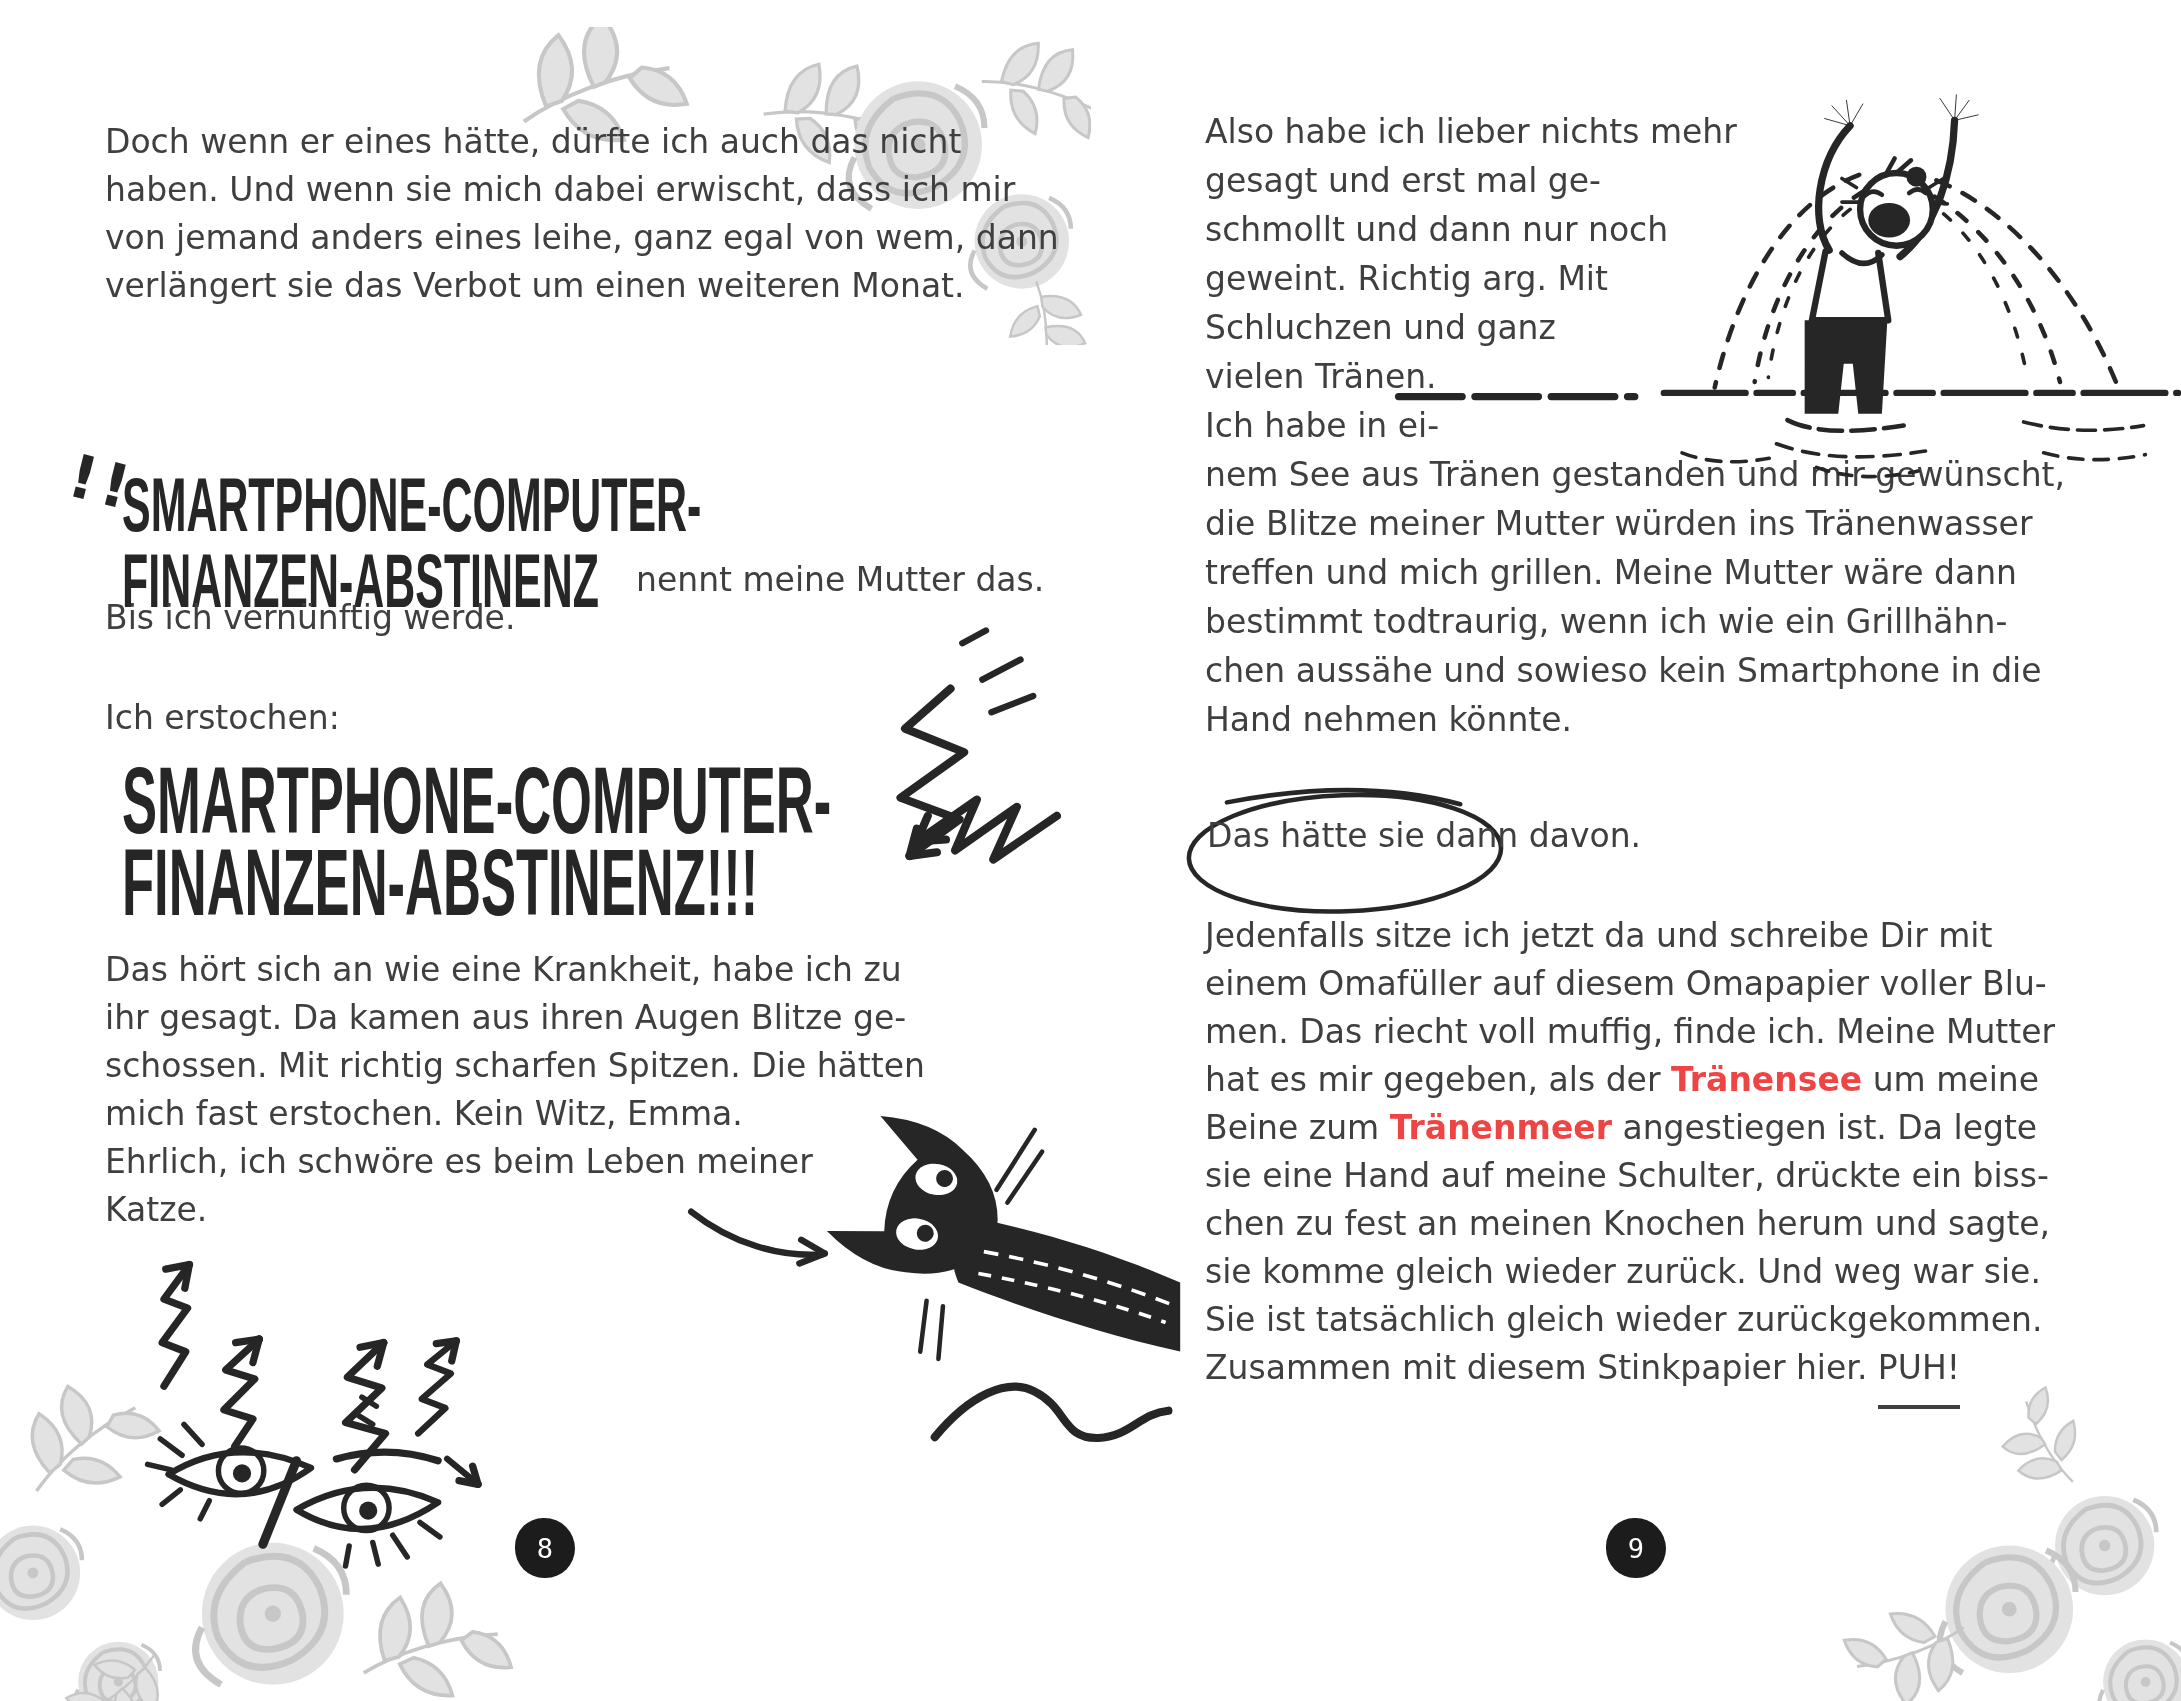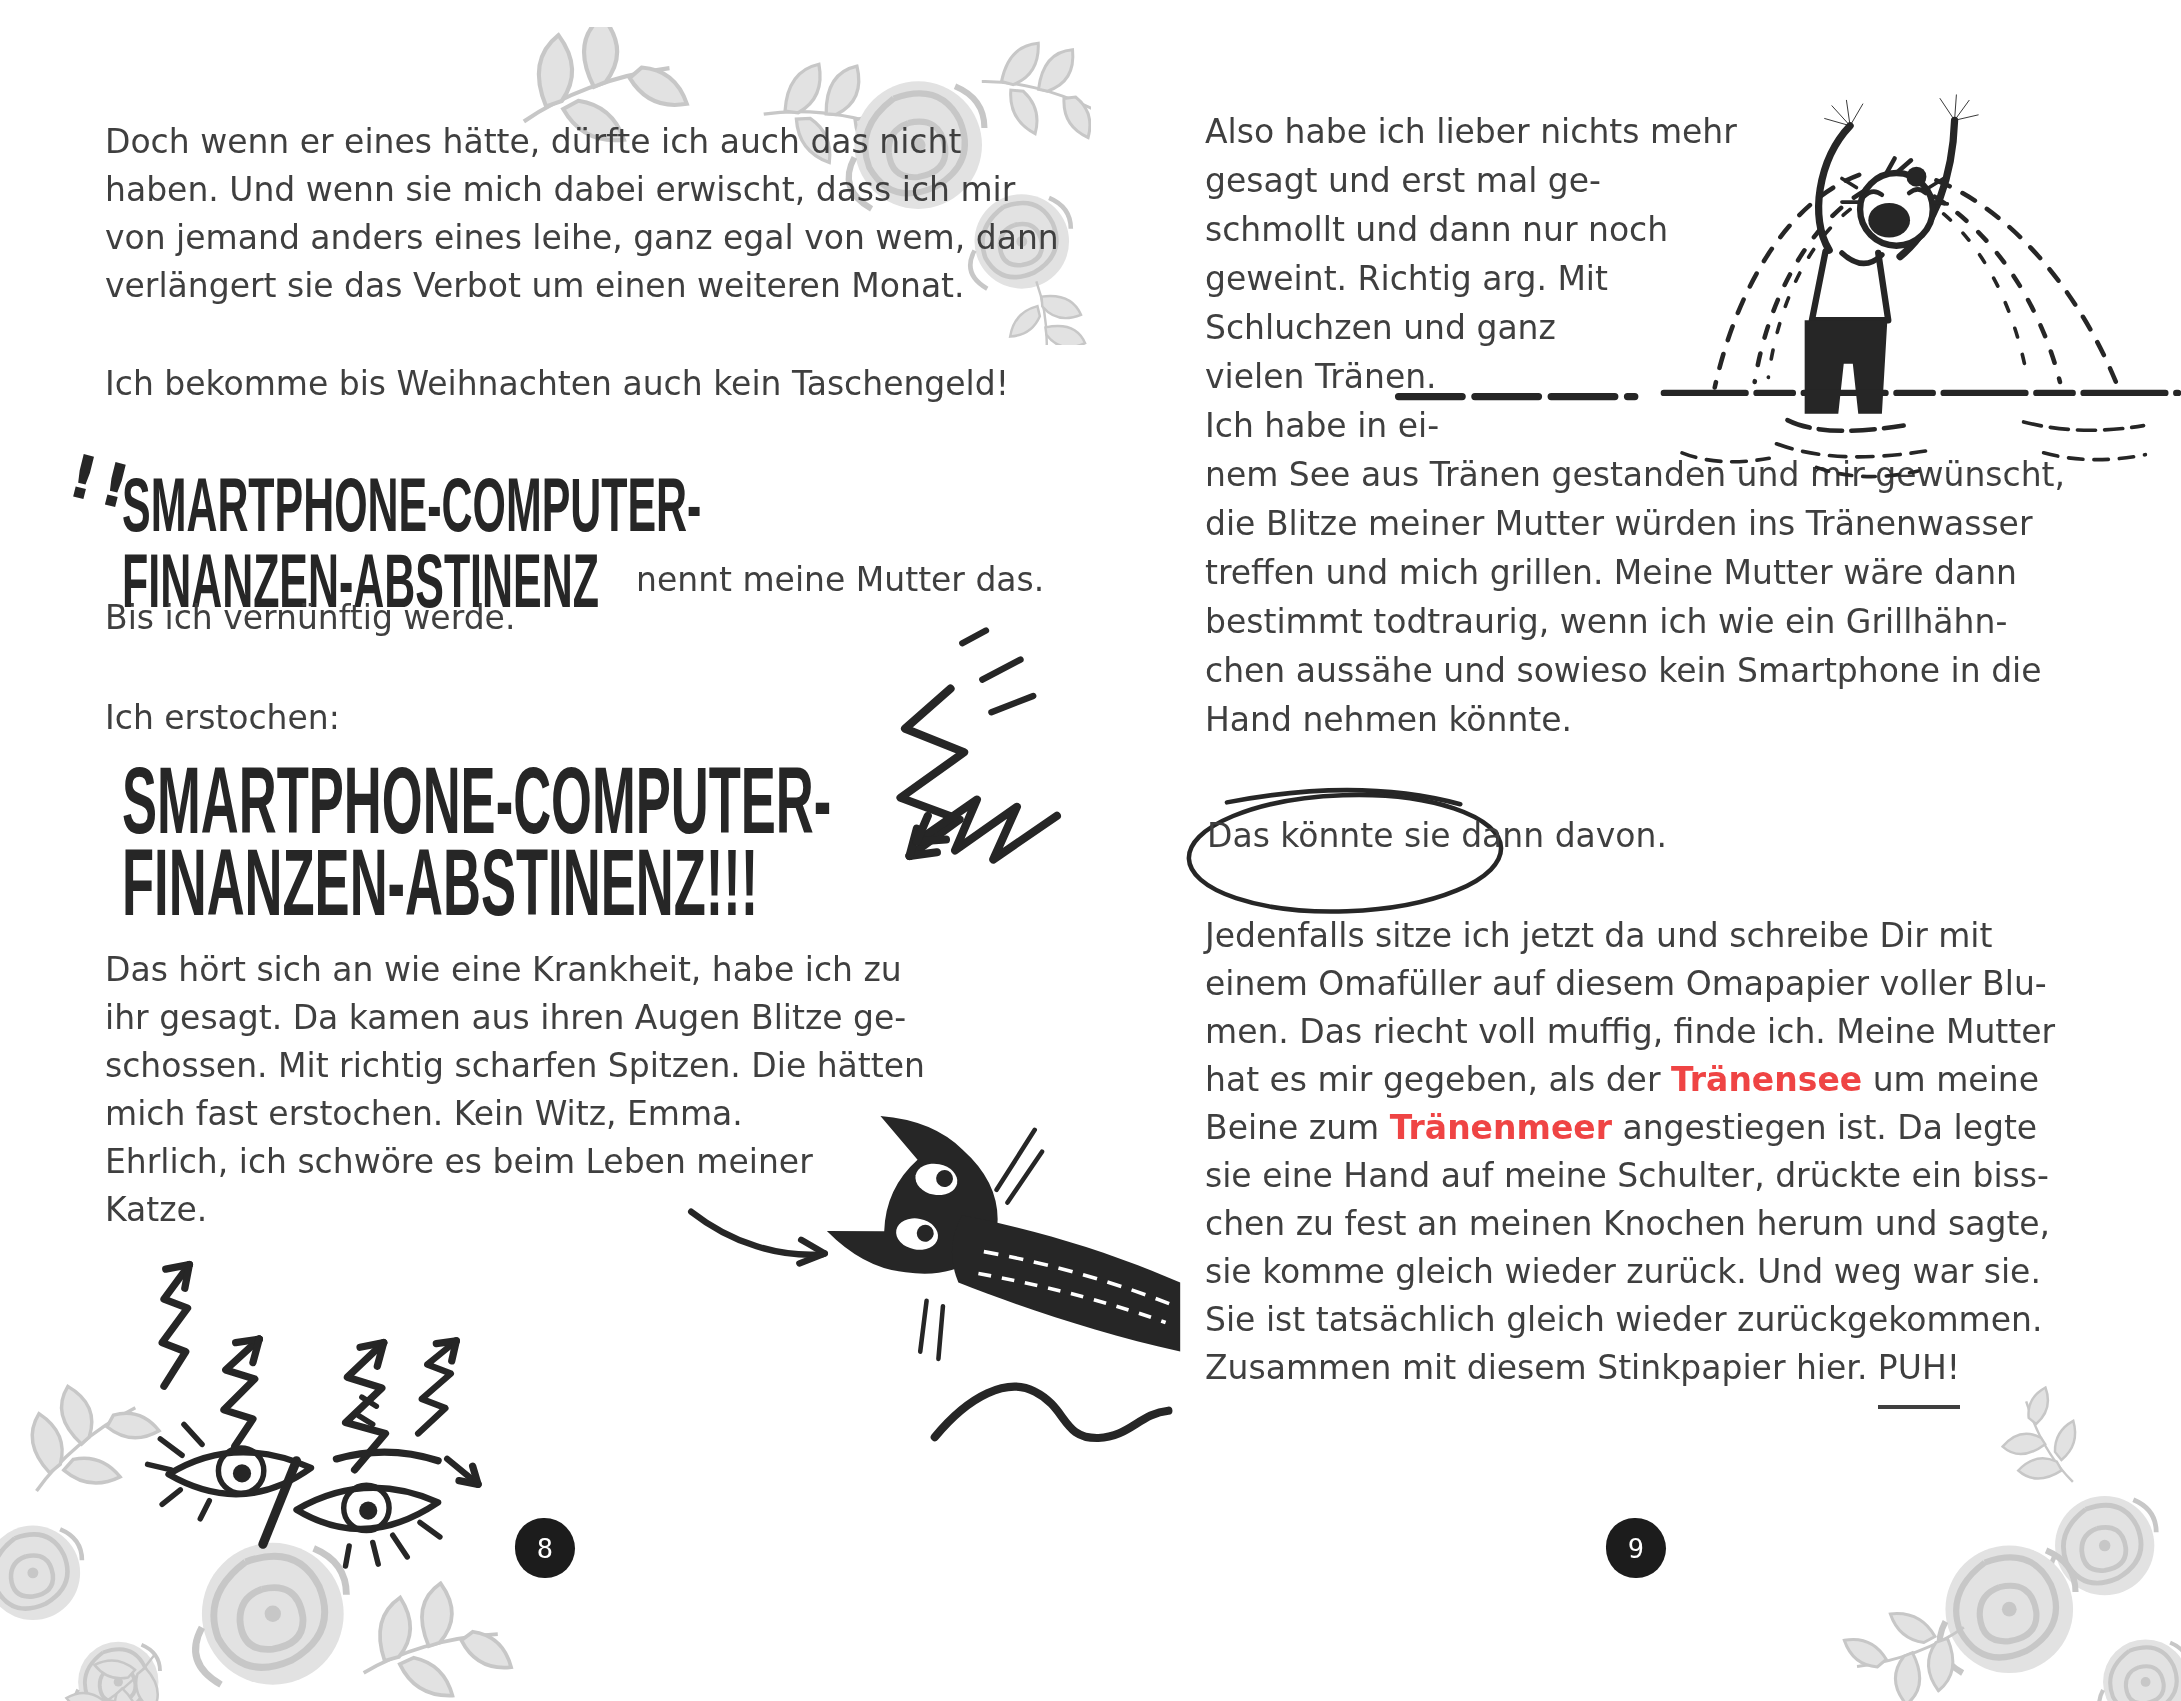--- a/index.html
+++ b/index.html
@@ -72,21 +72,20 @@
   <use href="#rose-proto" transform="translate(355,180) scale(1.05)"></use>
   <use href="#rose-proto" transform="translate(250,250) scale(1.35)"></use>
   <use href="#branch-proto" transform="translate(200,270) rotate(170) scale(1.1)"></use>
   <use href="#rose-proto" transform="translate(400,330) scale(0.9)"></use>
 </svg>
 
 <div class="abs" style="left:0;top:0;width:1091px;height:1701px;">
 
   <div class="abs hand" style="left:105px;top:118px"><div class="tline"><span>Doch wenn er eines hätte, dürfte ich auch das nicht</span></div><div class="tline"><span>haben. Und wenn sie mich dabei erwischt, dass ich mir</span></div><div class="tline"><span>von jemand anders eines leihe, ganz egal von wem, dann</span></div><div class="tline"><span>verlängert sie das Verbot um einen weiteren Monat.</span></div></div>
 
-  <div class="abs hand" style="left:105px;top:360px"><div class="tline"><span>Ich bekomme bis Weihnachten auch kein Taschengeld!</span></div></div>
 
   <div class="abs excl" style="left:69px;top:447px">!!</div>
 
   <div class="abs headline h-small" style="left:122px;top:460px">SMARTPHONE-COMPUTER-</div>
   <div class="abs headline h-small" style="left:122px;top:536px">FINANZEN-ABSTINENZ</div>
   <div class="abs hand" style="left:636px;top:560px">nennt meine Mutter das.</div>
   <div class="abs hand" style="left:105px;top:598px">Bis ich vernünftig werde.</div>
 
   <div class="abs hand" style="left:105px;top:698px">Ich erstochen:</div>
 
@@ -171,21 +170,21 @@
 </div>
 
 <div class="abs" style="left:1091px;top:0;width:1091px;height:1325px;">
 
   <div class="abs hand lh54" style="left:114px;top:107px"><div class="tline"><span>Also habe ich lieber nichts mehr</span></div><div class="tline"><span>gesagt und erst mal ge-</span></div><div class="tline"><span>schmollt und dann nur noch</span></div><div class="tline"><span>geweint. Richtig arg. Mit</span></div><div class="tline"><span>Schluchzen und ganz</span></div><div class="tline"><span>vielen Tränen.</span></div><div class="tline"><span>Ich habe in ei-</span></div><div class="tline"><span>nem See aus Tränen gestanden und mir gewünscht,</span></div><div class="tline"><span>die Blitze meiner Mutter würden ins Tränenwasser</span></div><div class="tline"><span>treffen und mich grillen. Meine Mutter wäre dann</span></div><div class="tline"><span>bestimmt todtraurig, wenn ich wie ein Grillhähn-</span></div><div class="tline"><span>chen aussähe und sowieso kein Smartphone in die</span></div><div class="tline"><span>Hand nehmen könnte.</span></div></div>
 
   <svg class="abs doodle" style="left:86px;top:773px" width="345" height="155" viewBox="0 0 380 170" fill="none" stroke="var(--c-ink)" stroke-width="5" stroke-linecap="round">
     <ellipse cx="185" cy="88" rx="172" ry="64" transform="rotate(-2 185 88)"></ellipse>
     <path d="M55 32 Q200 4 312 34"></path>
   </svg>
-  <div class="abs hand" style="left:116px;top:816px">Das könnte sie dann davon.</div>
+  <div class="abs hand" style="left:116px;top:816px">Das hätte sie dann davon.</div>
 
   <div class="abs hand" style="left:114px;top:912px"><div class="tline"><span>Jedenfalls sitze ich jetzt da und schreibe Dir mit</span></div><div class="tline"><span>einem Omafüller auf diesem Omapapier voller Blu-</span></div><div class="tline"><span>men. Das riecht voll muffig, finde ich. Meine Mutter</span></div><div class="tline"><span>hat es mir gegeben, als der </span><span class="bold">Tränensee</span><span> um meine</span></div><div class="tline"><span>Beine zum </span><span class="bold">Tränenmeer</span><span> angestiegen ist. Da legte</span></div><div class="tline"><span>sie eine Hand auf meine Schulter, drückte ein biss-</span></div><div class="tline"><span>chen zu fest an meinen Knochen herum und sagte,</span></div><div class="tline"><span>sie komme gleich wieder zurück. Und weg war sie.</span></div><div class="tline"><span>Sie ist tatsächlich gleich wieder zurückgekommen.</span></div><div class="tline"><span>Zusammen mit diesem Stinkpapier hier. </span><span class="underline">PUH!</span></div></div>
 
   <div class="abs badge" style="left:515px;top:1518px">9</div>
 </div>
 
 <svg class="abs doodle" style="left:1391px;top:64px" width="791" height="427" viewBox="0 0 870 470" fill="none" stroke="var(--c-ink)" stroke-linecap="round" stroke-linejoin="round">
   <path d="M8 366 H268" stroke-width="8" stroke-dasharray="70 14"></path>
   <path d="M515 122 C440 150 382 240 356 356" stroke-width="5" stroke-dasharray="16 16"></path>
   <path d="M520 140 C462 175 415 255 400 350" stroke-width="5" stroke-dasharray="13 18"></path>

